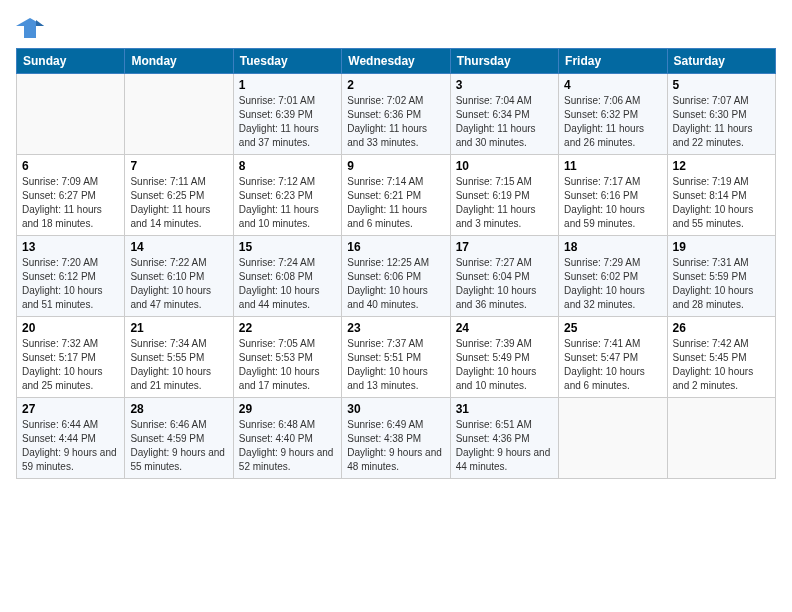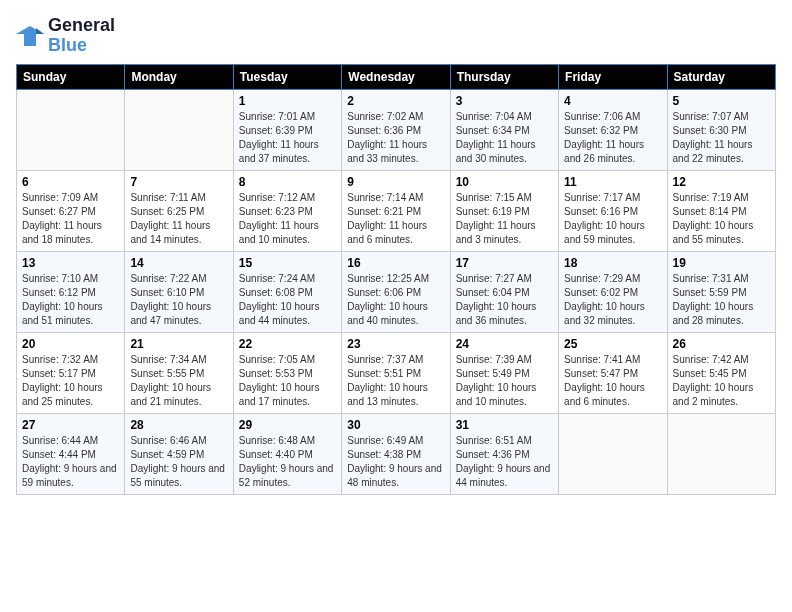--- a/index.html
+++ b/index.html
@@ -46,21 +46,21 @@
     .location-subtitle {
       font-size: 14px;
       color: #444;
     }
     table {
       width: 100%;
       border-collapse: collapse;
       font-size: 11px;
     }
     thead tr th {
-      background-color: #000000;
+      background-color: #0369a1;
       color: #fff;
       text-align: left;
       padding: 5px 6px;
       font-size: 12px;
       font-weight: bold;
       border: 1px solid #3a7fc1;
     }
     tbody tr td {
       border: 1px solid #ccc;
       vertical-align: top;
@@ -92,24 +92,20 @@
   </style>
 </head>
 <body>
 
 <div class="header-area">
   <div class="logo">
     <svg class="logo-bird" viewBox="0 0 28 24">
       <polygon points="14,2 28,10 20,10 20,22 8,22 8,10 0,10" fill="#4a90d9"></polygon>
       <polygon points="20,4 28,10 20,10" fill="#2a6aaa"></polygon>
     </svg>
-    <div class="logo-text">
-      <div>General</div>
-      <div><span>Blue</span></div>
-    </div>
   </div>
   <div class="title-area">
     <div class="month-title"></div>
     <div class="location-subtitle"></div>
   </div>
 </div>
 
 <table>
   <thead>
     <tr>
@@ -197,21 +193,21 @@
         <td>
           <span class="day-number">12</span>
           <div class="day-details">Sunrise: 7:19 AM
 Sunset: 8:14 PM
 Daylight: 10 hours and 55 minutes.</div>
         </td>
       </tr>
       <tr>
         <td>
           <span class="day-number">13</span>
-          <div class="day-details">Sunrise: 7:10 AM
+          <div class="day-details">Sunrise: 7:20 AM
 Sunset: 6:12 PM
 Daylight: 10 hours and 51 minutes.</div>
         </td>
         <td>
           <span class="day-number">14</span>
           <div class="day-details">Sunrise: 7:22 AM
 Sunset: 6:10 PM
 Daylight: 10 hours and 47 minutes.</div>
         </td>
         <td>

